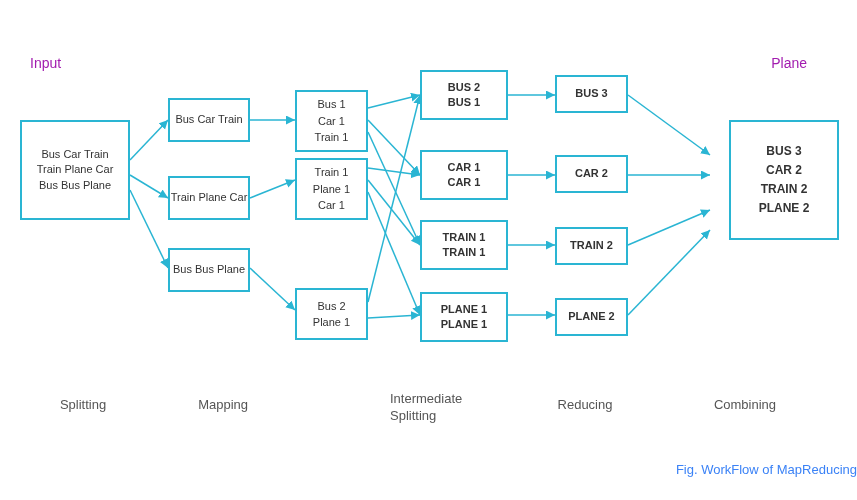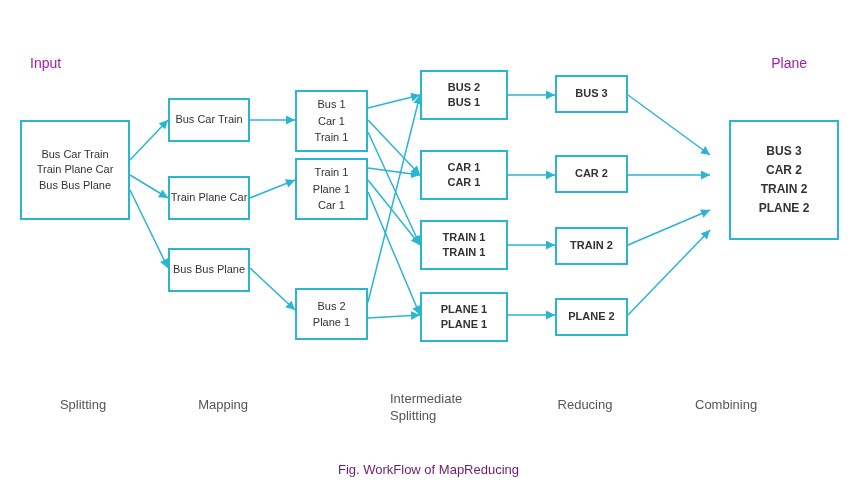--- a/index.html
+++ b/index.html
@@ -130,17 +130,17 @@
 
   <div class="box" style="right:18px; top:120px; width:110px; height:120px; white-space:pre-line; font-weight:bold; font-size:12px; line-height:1.6;">BUS 3
 CAR 2
 TRAIN 2
 PLANE 2</div>
 
   <div style="position:absolute; bottom:48px; left:28px; width:110px; text-align:center; color:#555; font-size:13px;">Splitting</div>
   <div style="position:absolute; bottom:48px; left:158px; width:90px; text-align:right; color:#555; font-size:13px;">Mapping</div>
   <div style="position:absolute; bottom:35px; left:390px; width:100px; color:#555; font-size:13px; line-height:1.3;">Intermediate<br>Splitting</div>
   <div style="position:absolute; bottom:48px; left:540px; width:90px; text-align:center; color:#555; font-size:13px;">Reducing</div>
-  <div style="position:absolute; bottom:48px; left:695px; width:100px; text-align:left; color:#555; font-size:13px;">Combining</div>
+  <div style="position:absolute; bottom:48px; left:695px; width:100px; text-align:center; color:#555; font-size:13px;">Combining</div>
 
 </div>
 
-<div style="text-align:center; font-size:13px; color:#701a75; margin-top:2px;">Fig. WorkFlow of MapReducing</div>
+<div style="text-align:right; font-size:13px; color:#3b82f6; margin-top:2px;">Fig. WorkFlow of MapReducing</div>
 
 </body></html>

